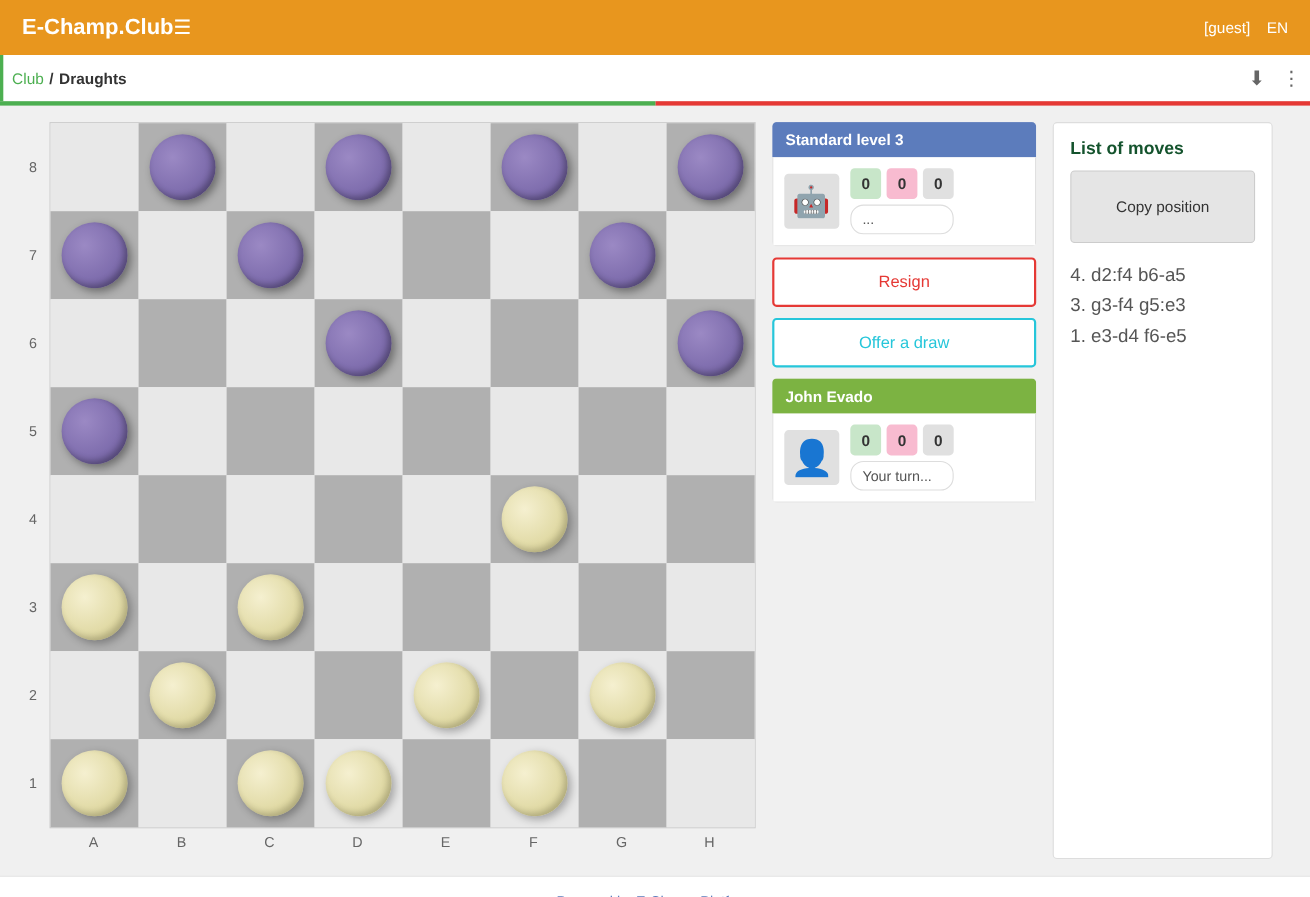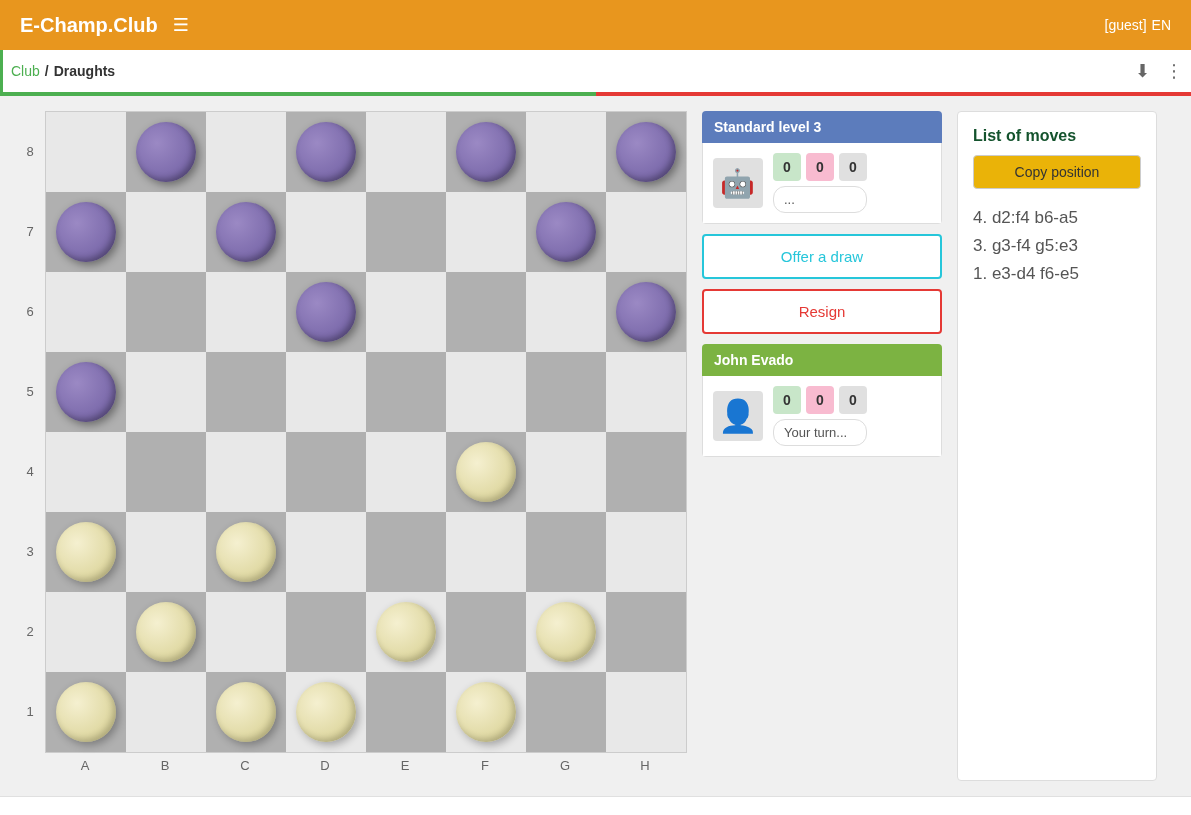--- a/index.html
+++ b/index.html
@@ -7,24 +7,24 @@
 
     
     .header {
       background: #E8961E;
       height: 50px;
       display: flex;
       align-items: center;
       justify-content: space-between;
       padding: 0 20px;
     }
-    .header-left { display: flex; align-items: center; gap: 15px; }
+    .header-left { display: flex; align-items: center; }
     .header-logo { color: white; font-size: 20px; font-weight: bold; }
     .header-menu-icon { color: white; font-size: 18px; cursor: pointer; }
-    .header-right { display: flex; align-items: center; gap: 5px; color: white; font-size: 14px; }
+    .header-right { display: flex; align-items: center; gap: 15px; color: white; font-size: 14px; }
 
     
     .breadcrumb-bar {
       background: white;
       border-left: 3px solid #4CAF50;
       padding: 10px 8px;
       display: flex;
       align-items: center;
       justify-content: space-between;
     }
@@ -208,23 +208,23 @@
       min-width: 200px;
     }
     .moves-title {
       font-size: 16px;
       font-weight: bold;
       color: #14532d;
       margin-bottom: 10px;
     }
     .copy-position-btn {
       width: 100%;
-      padding: 8px;
+      padding: 24px;
       border: 1px solid #ccc;
-      background: #eab308;
+      background: #e5e5e5;
       border-radius: 4px;
       cursor: pointer;
       font-size: 14px;
       color: #333;
       margin-bottom: 15px;
     }
     .move-item {
       font-size: 17px;
       color: #555;
       padding: 4px 0;
@@ -425,22 +425,22 @@
           <div class="score-badges">
             <div class="score-badge green-badge">0</div>
             <div class="score-badge pink-badge">0</div>
             <div class="score-badge gray-badge">0</div>
           </div>
           <span class="status-bubble">...</span>
         </div>
       </div>
     </div>
 
+    <button class="action-btn btn-resign">Resign</button>
     <button class="action-btn btn-draw">Offer a draw</button>
-    <button class="action-btn btn-resign">Resign</button>
 
     <div class="player-card">
       <div class="player-card-header green">John Evado</div>
       <div class="player-card-body">
         <div class="player-avatar">
           <span class="user-icon">👤</span>
         </div>
         <div class="player-info-col">
           <div class="score-badges">
             <div class="score-badge green-badge">0</div>

